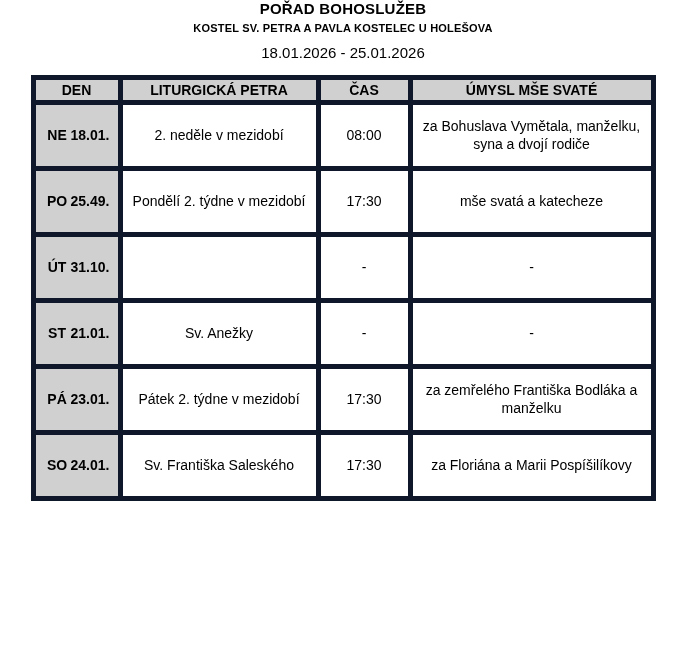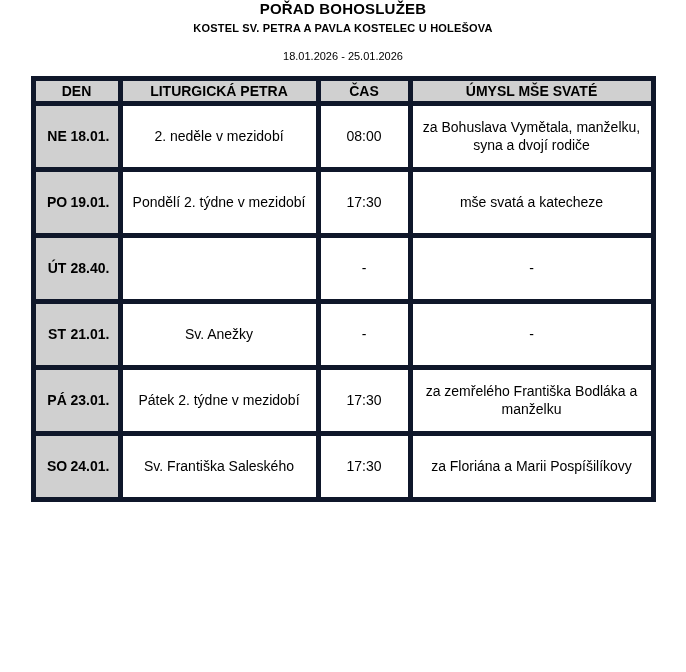--- a/index.html
+++ b/index.html
@@ -20,22 +20,22 @@
     font-weight: bold;
     letter-spacing: 0.2px;
   }
   .doc-subtitle {
     font-size: 11px;
     font-weight: bold;
     margin-top: 5px;
     letter-spacing: 0.2px;
   }
   .doc-daterange {
-    font-size: 11px;
-    margin-top: 16px;
+    font-size: 15px;
+    margin-top: 10px;
   }
   table.schedule {
     border-collapse: collapse;
     table-layout: fixed;
     width: 620px;
     margin: 14px auto 0 auto;
     border: 3px solid #000000;
   }
   table.schedule th,
   table.schedule td {
@@ -98,30 +98,30 @@
     <td class="den">
       <span class="day">NE</span><span class="date">18.01.</span>
     </td>
     <td class="oslava">2. neděle v mezidobí</td>
     <td class="cas">08:00</td>
     <td class="umysl">za Bohuslava Vymětala, manželku, syna a dvojí rodiče</td>
   </tr>
 
   <tr>
     <td class="den">
-      <span class="day">PO</span><span class="date">19.01.</span>
+      <span class="day">PO</span><span class="date">25.49.</span>
     </td>
     <td class="oslava">Pondělí 2. týdne v mezidobí</td>
     <td class="cas">17:30</td>
     <td class="umysl">mše svatá a katecheze</td>
   </tr>
 
   <tr>
     <td class="den">
-      <span class="day">ÚT</span><span class="date">28.40.</span>
+      <span class="day">ÚT</span><span class="date">31.10.</span>
     </td>
     <td class="oslava"></td>
     <td class="cas">-</td>
     <td class="umysl">-</td>
   </tr>
 
   <tr>
     <td class="den">
       <span class="day">ST</span><span class="date">21.01.</span>
     </td>

